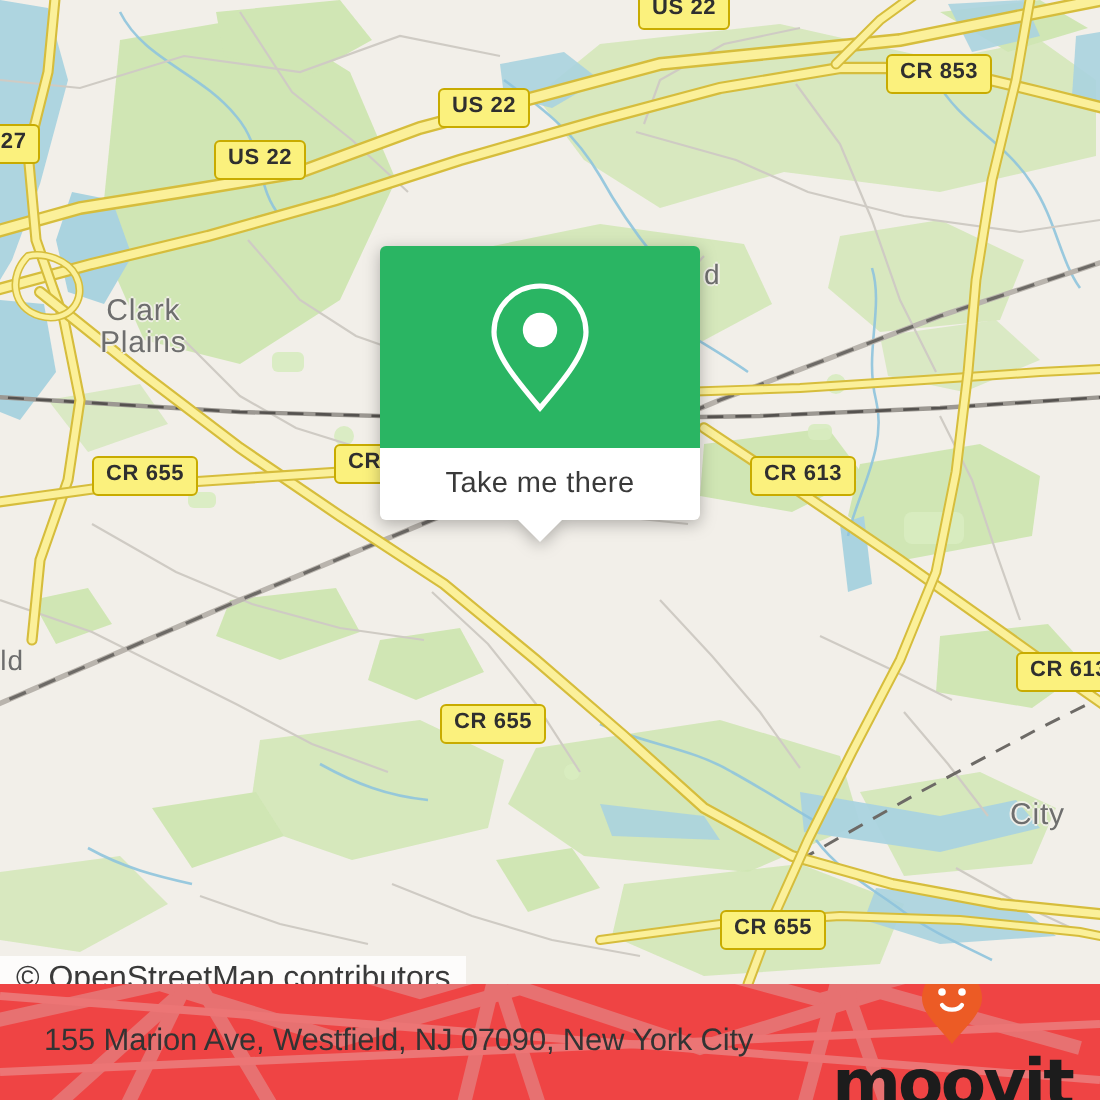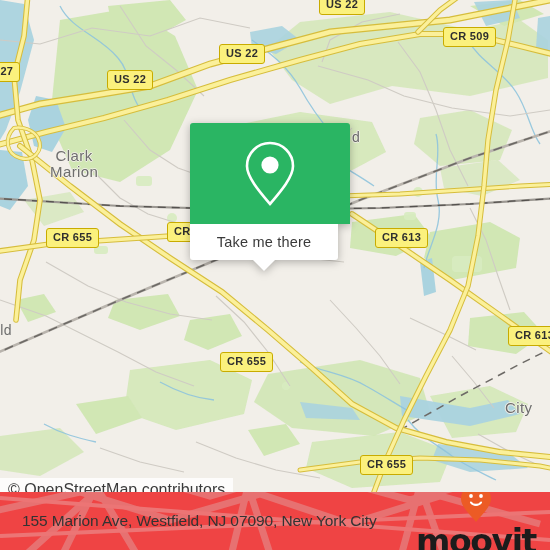--- a/index.html
+++ b/index.html
@@ -76,21 +76,21 @@
     width: 160px;
     height: 101px;
     background: #2ab563;
     border-radius: 3px 3px 0 0;
     display: flex;
     align-items: center;
     justify-content: center;
   }
   #popup-foot {
     position: relative;
-    width: 148px;
+    width: 160px;
     height: 36px;
     background: #ffffff;
     border-radius: 0 0 3px 3px;
     display: flex;
     align-items: center;
     justify-content: center;
   }
   #popup-foot-label {
     color: #3a3a3a;
     font-size: 14.5px;
@@ -312,40 +312,40 @@
         <path d="M14 128 C4 138, 6 154, 20 158 C34 162, 44 150, 38 138 C34 130, 22 126, 14 128 Z" stroke="#d6bd3c" stroke-width="4"></path>
         <path d="M14 128 C4 138, 6 154, 20 158 C34 162, 44 150, 38 138 C34 130, 22 126, 14 128 Z" stroke="#fbf09a" stroke-width="2.4"></path>
 
         <path d="M300 470 L360 462 L420 458 L480 460 L540 466 L560 470" stroke="#d6bd3c" stroke-width="5"></path>
         <path d="M300 470 L360 462 L420 458 L480 460 L540 466 L560 470" stroke="#fbf09a" stroke-width="3"></path>
       </g>
     </svg>
 
     <div class="place-label" style="left:50px; top:148px; font-size:15px;">
       <span class="ln">Clark</span>
-      <span class="ln">Marion</span>
+      <span class="ln">Plains</span>
     </div>
 
     <div class="place-label" style="left:505px; top:400px; font-size:15px;">
       <span class="ln">City</span>
     </div>
 
     <div class="place-label" style="left:-8px; top:323px; font-size:14px;">
       <span class="ln">eld</span>
     </div>
 
     <div class="place-label" style="left:352px; top:130px; font-size:14px;">
       <span class="ln">d</span>
     </div>
 
     <div class="shield" style="left:319px; top:-5px;">US 22</div>
     <div class="shield" style="left:219px; top:44px;">US 22</div>
     <div class="shield" style="left:107px; top:70px;">US 22</div>
     <div class="shield" style="left:-13px; top:62px;">527</div>
-    <div class="shield" style="left:443px; top:27px;">CR 509</div>
+    <div class="shield" style="left:443px; top:27px;">CR 853</div>
     <div class="shield" style="left:46px; top:228px;">CR 655</div>
     <div class="shield" style="left:167px; top:222px;">CR</div>
     <div class="shield" style="left:375px; top:228px;">CR 613</div>
     <div class="shield" style="left:508px; top:326px;">CR 613</div>
     <div class="shield" style="left:220px; top:352px;">CR 655</div>
     <div class="shield" style="left:360px; top:455px;">CR 655</div>
 
     <div id="popup">
       <div id="popup-head">
         <svg width="58" height="70" viewBox="0 0 58 70">

